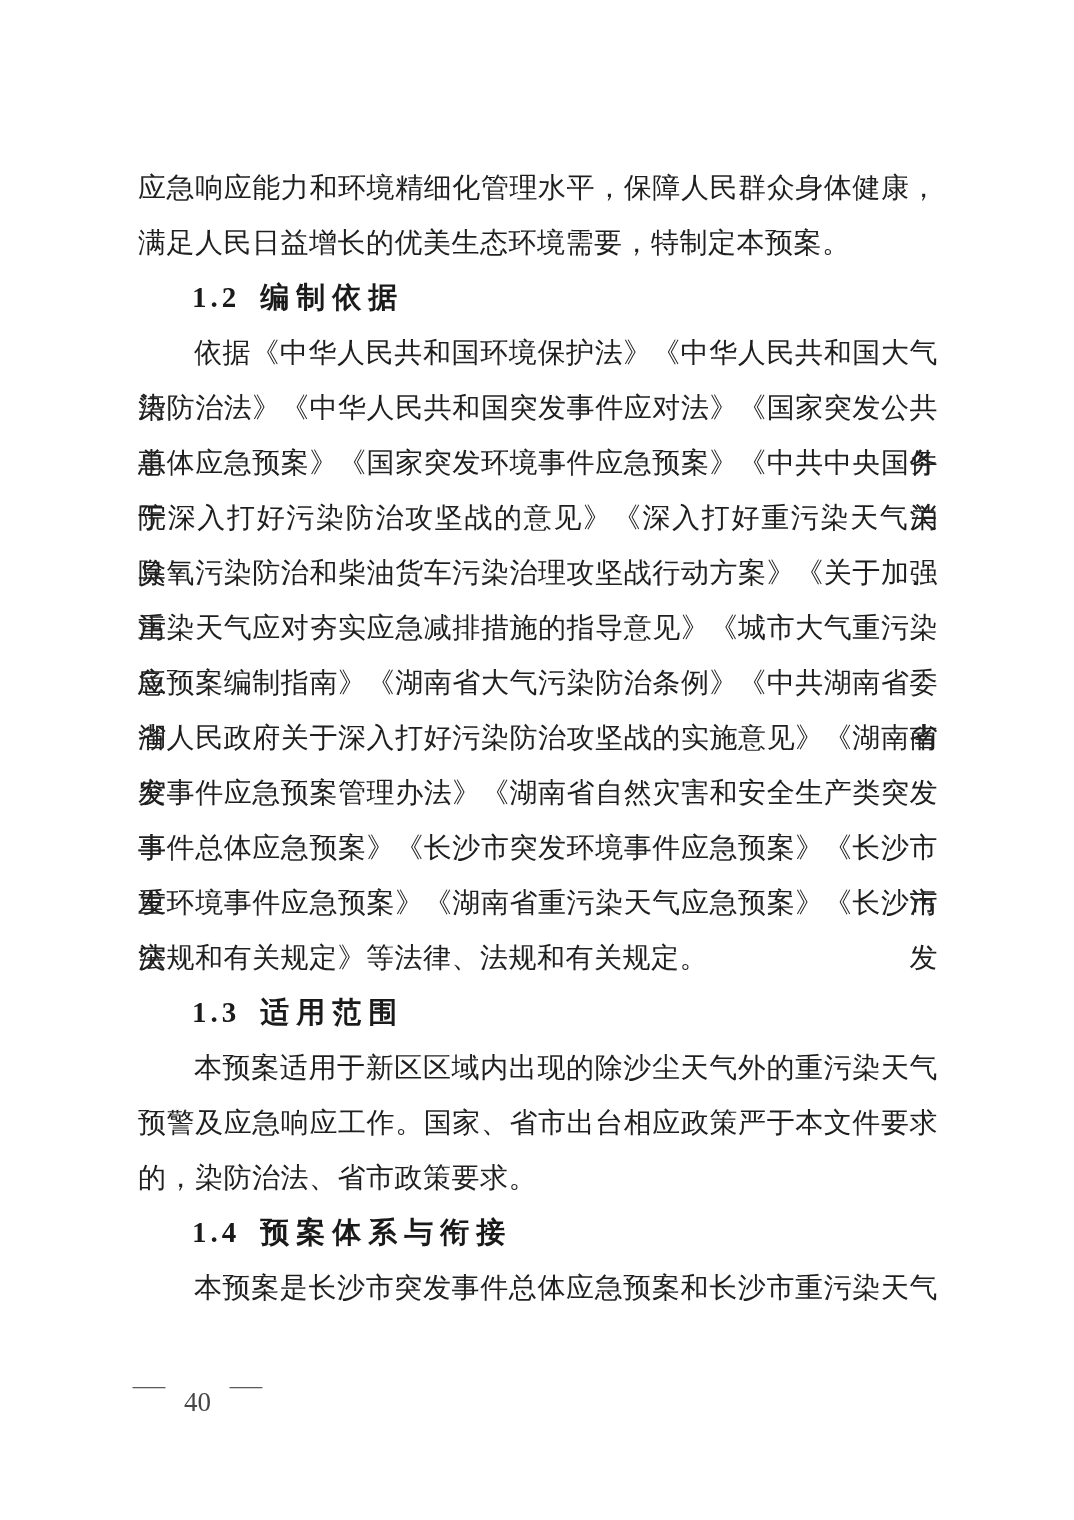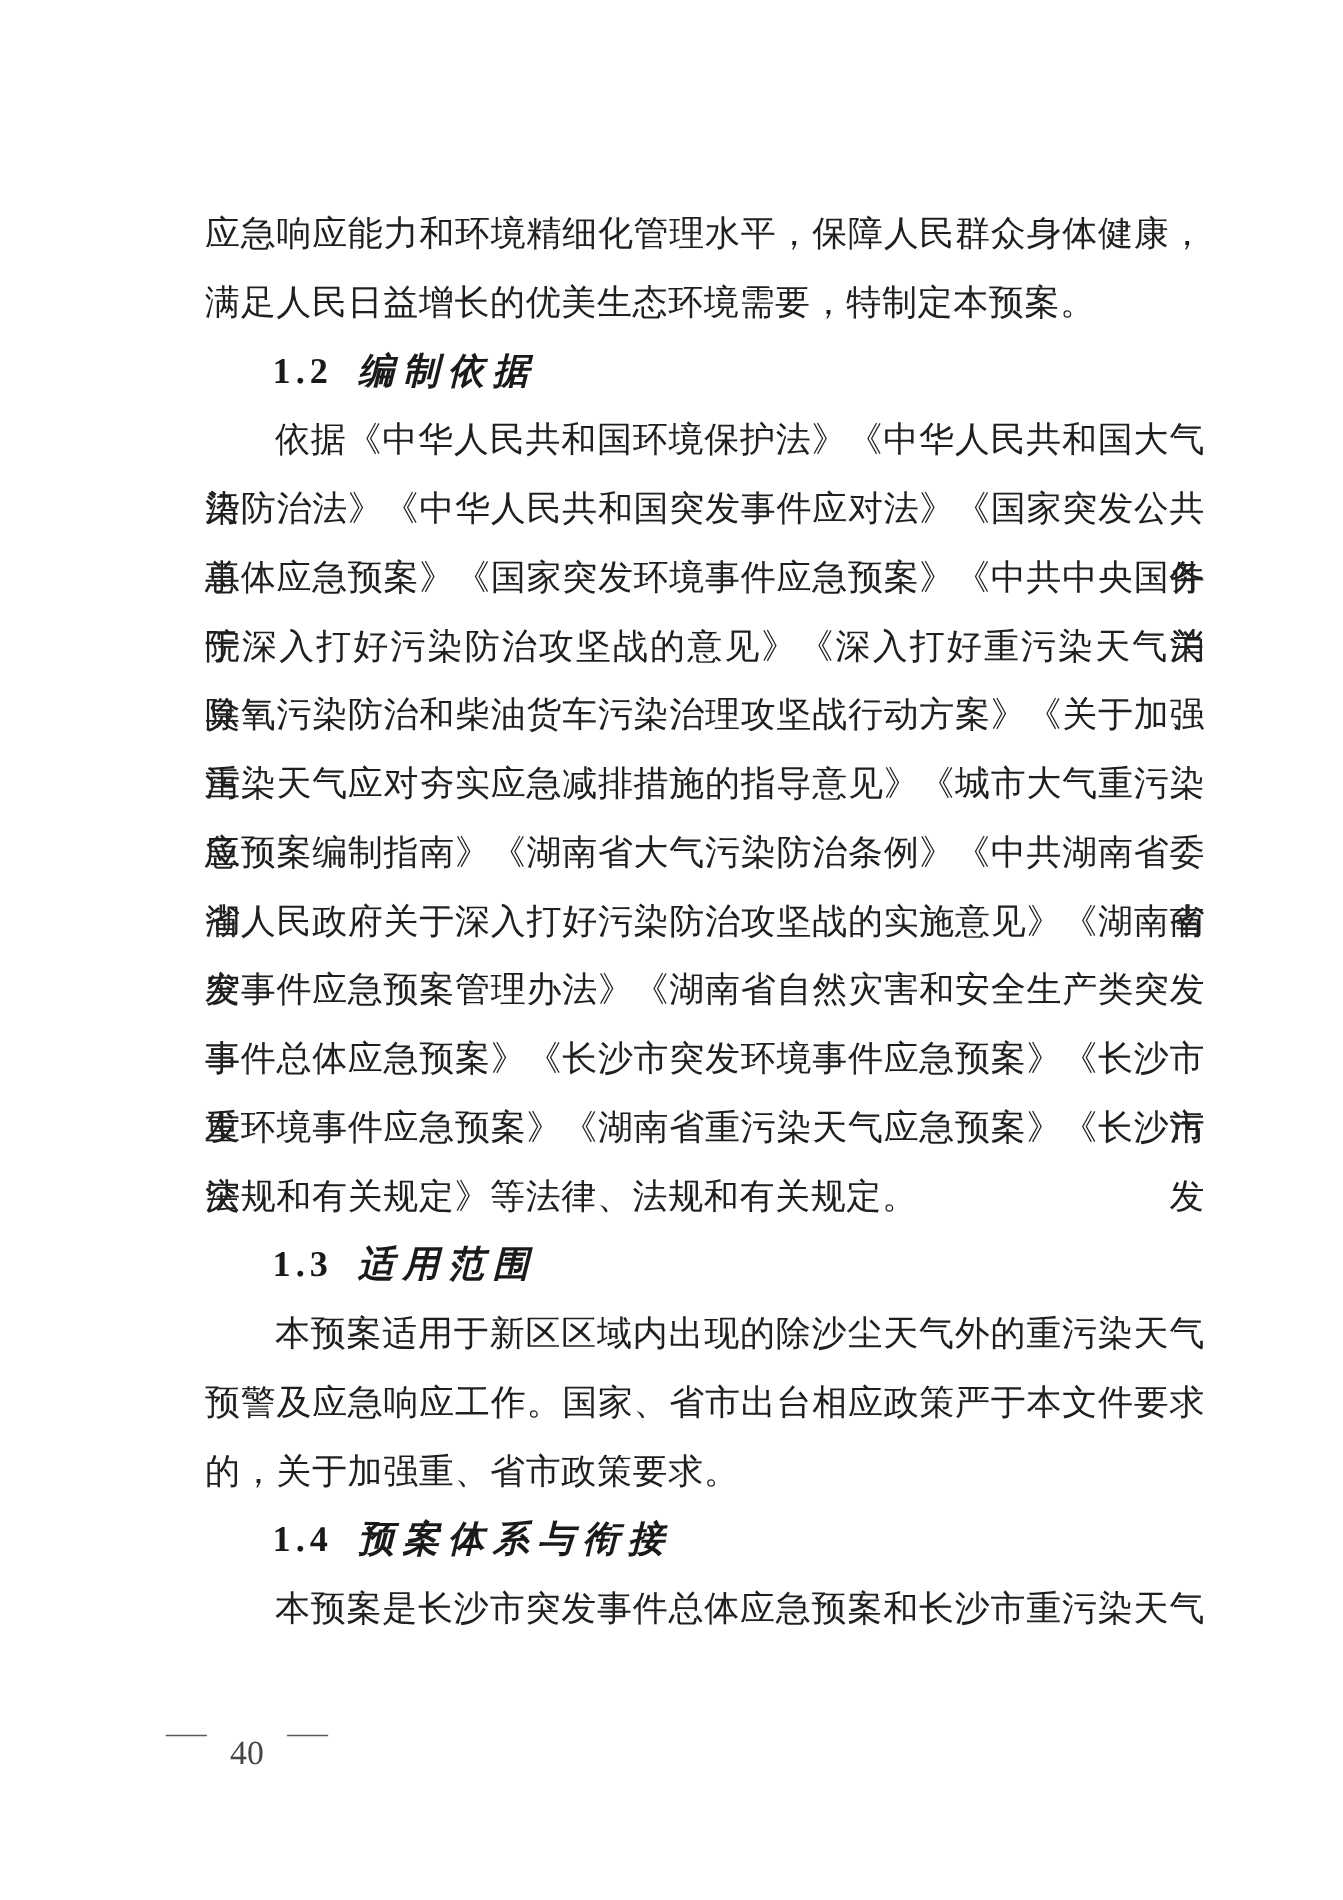--- a/index.html
+++ b/index.html
@@ -18,21 +18,20 @@
   .sheet {
     position: absolute;
     inset: 0;
     background: #ffffff;
   }
   .text-col {
     position: absolute;
     left: 138px;
     top: 160px;
     width: 800px;
-    margin-left: 26px;
   }
   .line {
     font-size: 28px;
     height: 55px;
     line-height: 55px;
     text-align: justify;
     text-align-last: justify;
     letter-spacing: 0.5px;
   }
   .line.final {
@@ -50,21 +49,20 @@
     font-size: 29px;
     color: #1a1a1a;
   }
   .h-num {
     letter-spacing: 4px;
     margin-right: 20px;
     text-align: center;
   }
   .h-title {
     letter-spacing: 7px;
-    font-style: italic;
   }
   .page-footer {
     position: absolute;
     left: 136px;
     top: 1350px;
     display: flex;
     align-items: center;
     gap: 22px;
     color: #4a4a4a;
     font-size: 26px;
@@ -97,21 +95,21 @@
       <div class="line">污染天气应对夯实应急减排措施的指导意见》《城市大气重污染应</div>
       <div class="line">急预案编制指南》《湖南省大气污染防治条例》《中共湖南省委湖南</div>
       <div class="line">省人民政府关于深入打好污染防治攻坚战的实施意见》《湖南省突</div>
       <div class="line">发事件应急预案管理办法》《湖南省自然灾害和安全生产类突发事</div>
       <div class="line">事件总体应急预案》《长沙市突发环境事件应急预案》《长沙市重污</div>
       <div class="line">发环境事件应急预案》《湖南省重污染天气应急预案》《长沙市突发</div>
       <div class="line final">法规和有关规定》等法律、法规和有关规定。</div>
       <div class="line heading"><span class="h-num">1.3</span><span class="h-title">适用范围</span></div>
       <div class="line indent">本预案适用于新区区域内出现的除沙尘天气外的重污染天气</div>
       <div class="line">预警及应急响应工作。国家、省市出台相应政策严于本文件要求</div>
-      <div class="line final">的，关于加强重、省市政策要求。</div>
+      <div class="line final">的，染防治法、省市政策要求。</div>
       <div class="line heading"><span class="h-num">1.4</span><span class="h-title">预案体系与衔接</span></div>
       <div class="line indent">本预案是长沙市突发事件总体应急预案和长沙市重污染天气</div>
     </main>
 
   <footer class="page-footer">
     <span class="dash">—</span>
     <span class="pagenum">40</span>
     <span class="dash">—</span>
   </footer>
 </div>

